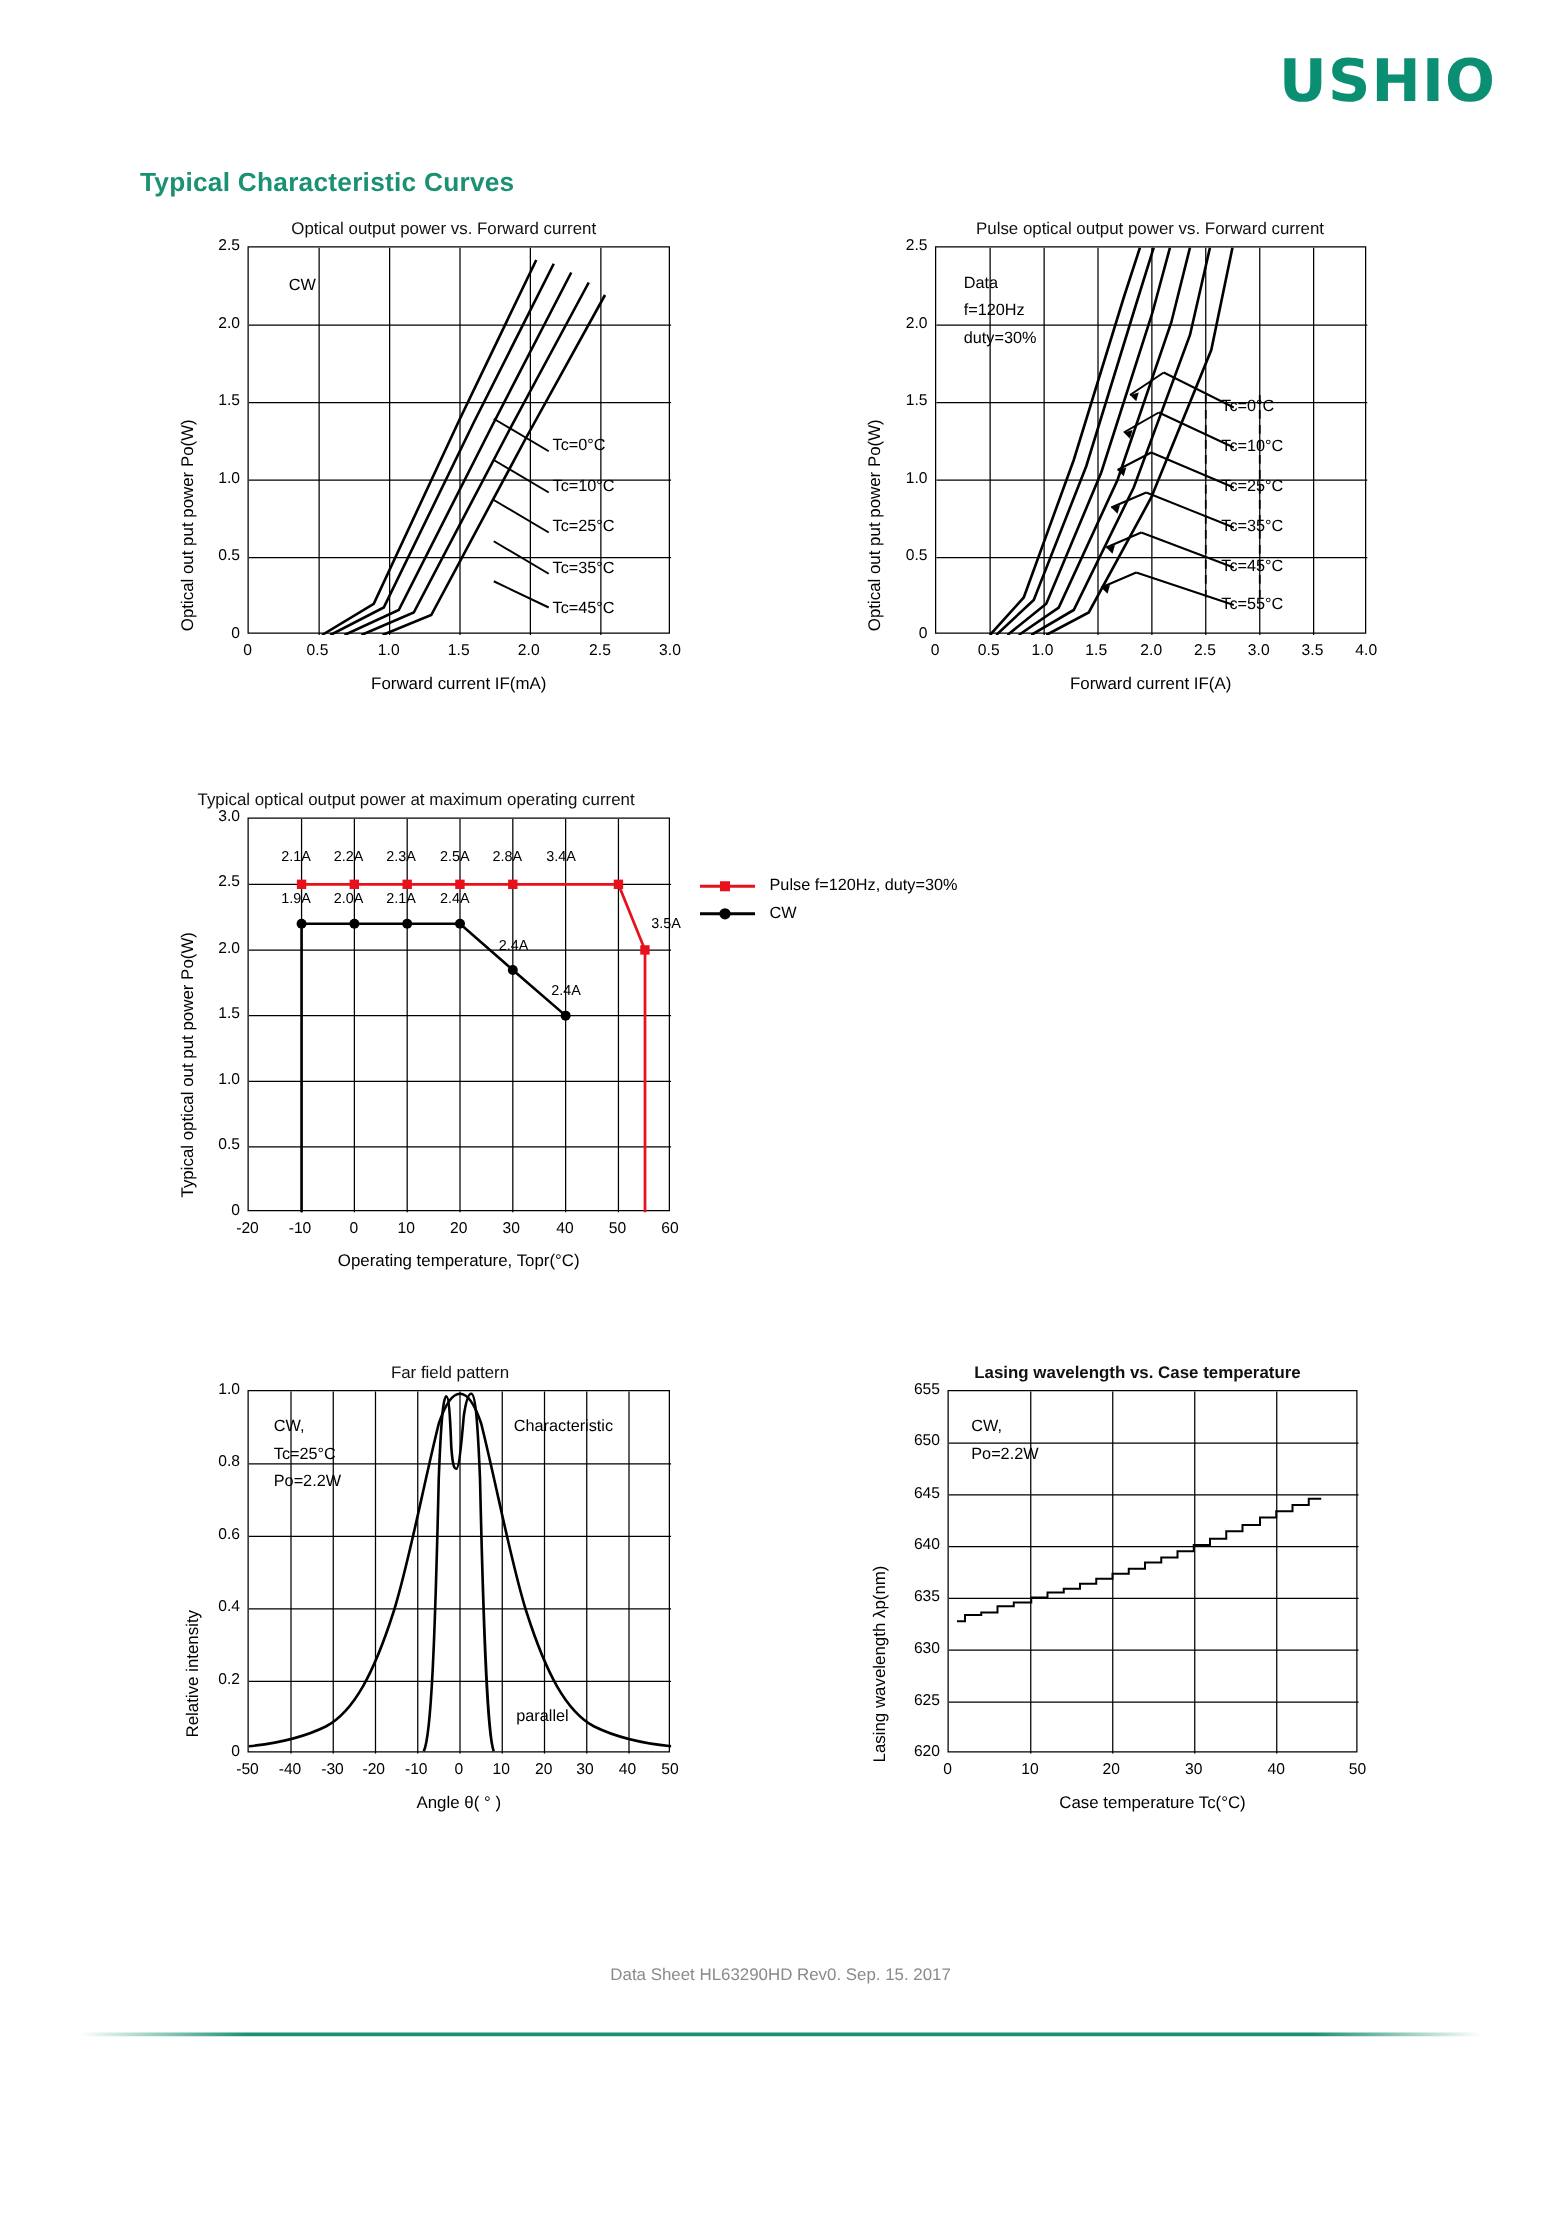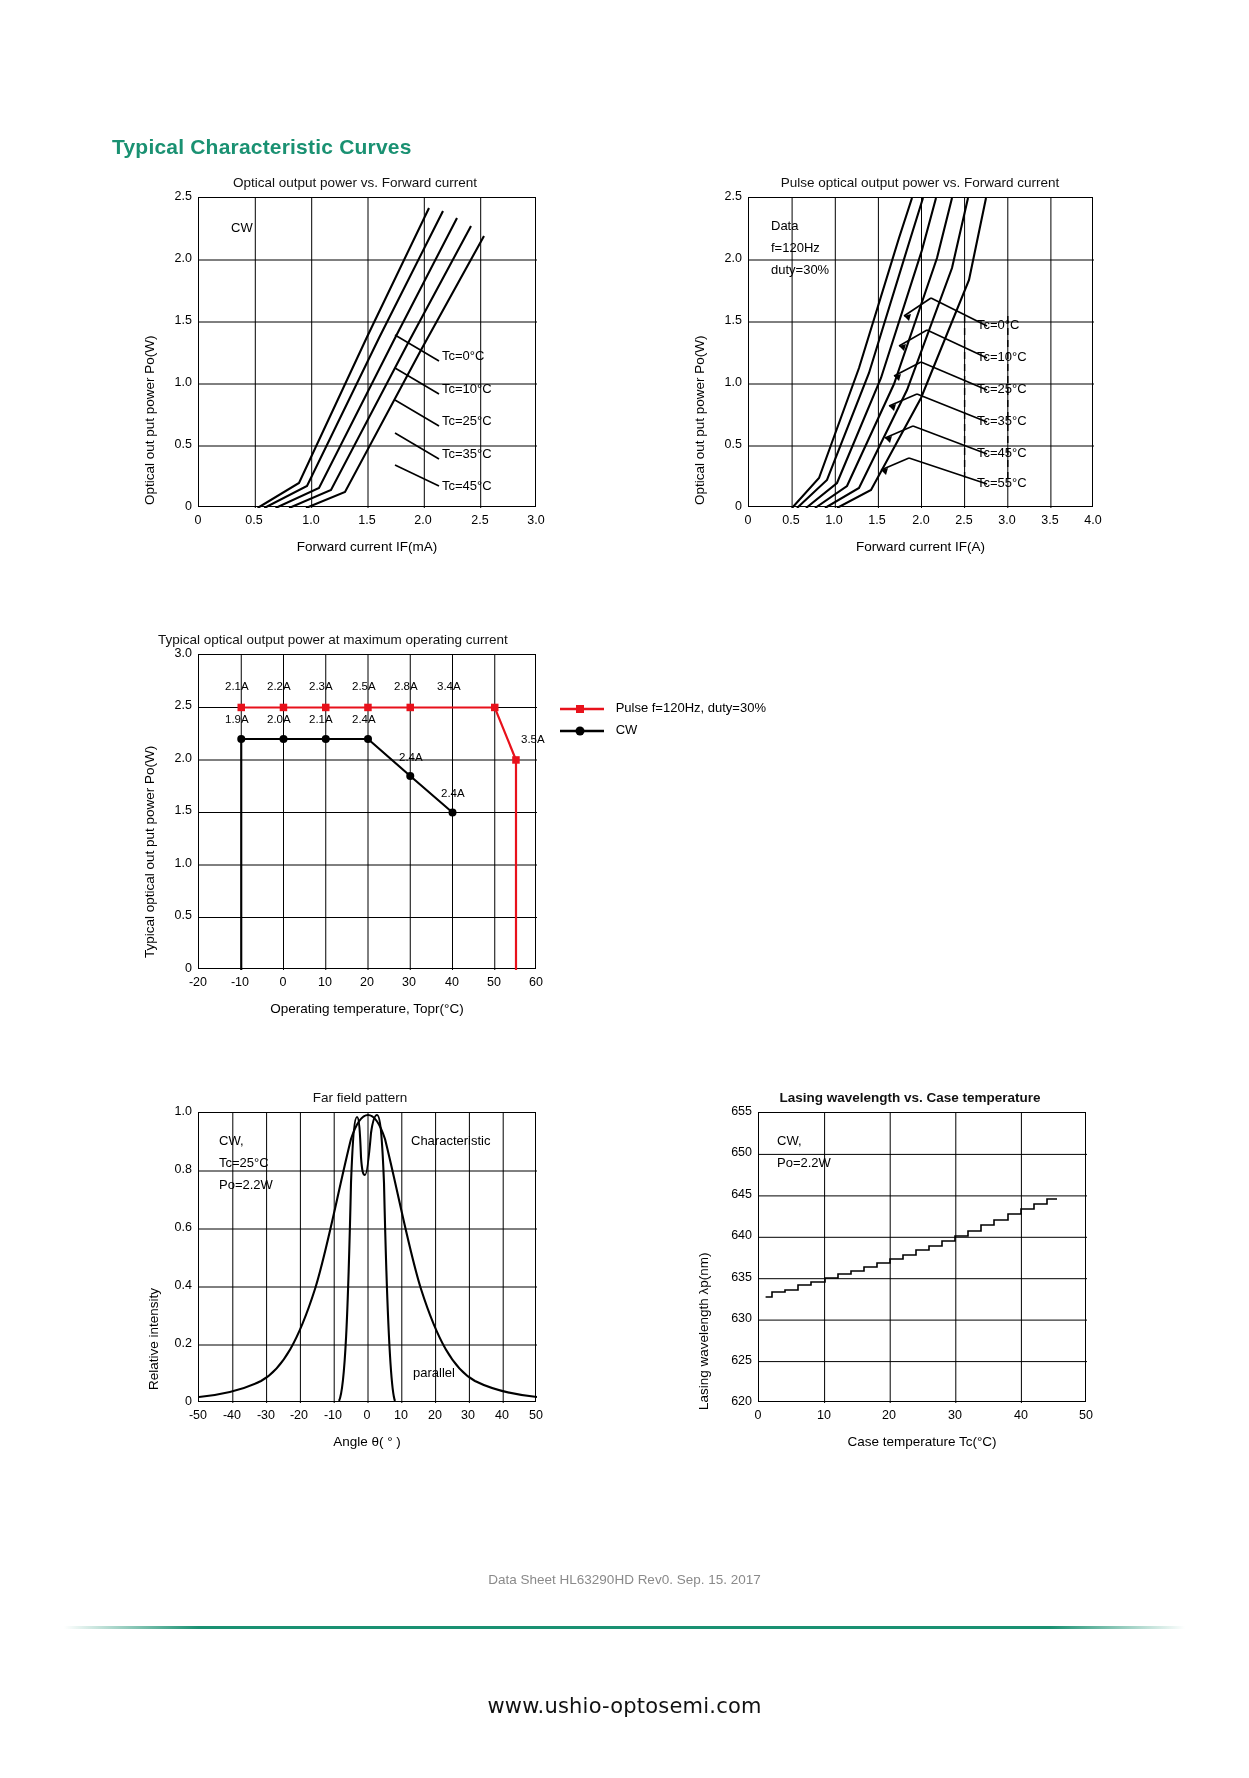--- a/index.html
+++ b/index.html
@@ -63,20 +63,21 @@
     position:absolute;left:0;top:1694px;width:1249px;text-align:center;
     font-family:"DejaVu Sans", sans-serif;
     font-size:21px;color:#111;letter-spacing:0.2px;
   }
 </style>
 </head>
 <body>
 
 <div class="page">
 
+  <div class="logo">USHIO</div>
   <div class="page-title">Typical Characteristic Curves</div>
 
   <div class="chart" style="left:140px;top:175px;width:420px;height:400px;">
     <div class="ctitle" style="left:30px;top:0;width:370px;">Optical output power vs. Forward current</div>
     <div class="axlabel-y" style="left:2px;top:330px;">Optical out put power Po(W)</div>
     <div class="plot" style="left:58px;top:22px;width:338px;height:310px;">
       <svg width="338" height="310" viewBox="0 0 338 310">
 
         <line class="gl" x1="56.3" y1="0" x2="56.3" y2="310"></line>
         <line class="gl" x1="112.7" y1="0" x2="112.7" y2="310"></line>
@@ -404,15 +405,14 @@
     <div class="tick-x" style="left:114px;top:318px;width:40px;">10</div>
     <div class="tick-x" style="left:179px;top:318px;width:40px;">20</div>
     <div class="tick-x" style="left:245px;top:318px;width:40px;">30</div>
     <div class="tick-x" style="left:311px;top:318px;width:40px;">40</div>
     <div class="tick-x" style="left:376px;top:318px;width:40px;">50</div>
     <div class="axlabel-x" style="left:68px;top:344px;width:328px;">Case temperature Tc(°C)</div>
   </div>
 
   <div class="datasheet-note">Data Sheet HL63290HD Rev0. Sep. 15. 2017</div>
   <div class="rule"></div>
-  <div class="website">www.ushio-optosemi.com</div>
 
 </div>
 
 </body></html>

